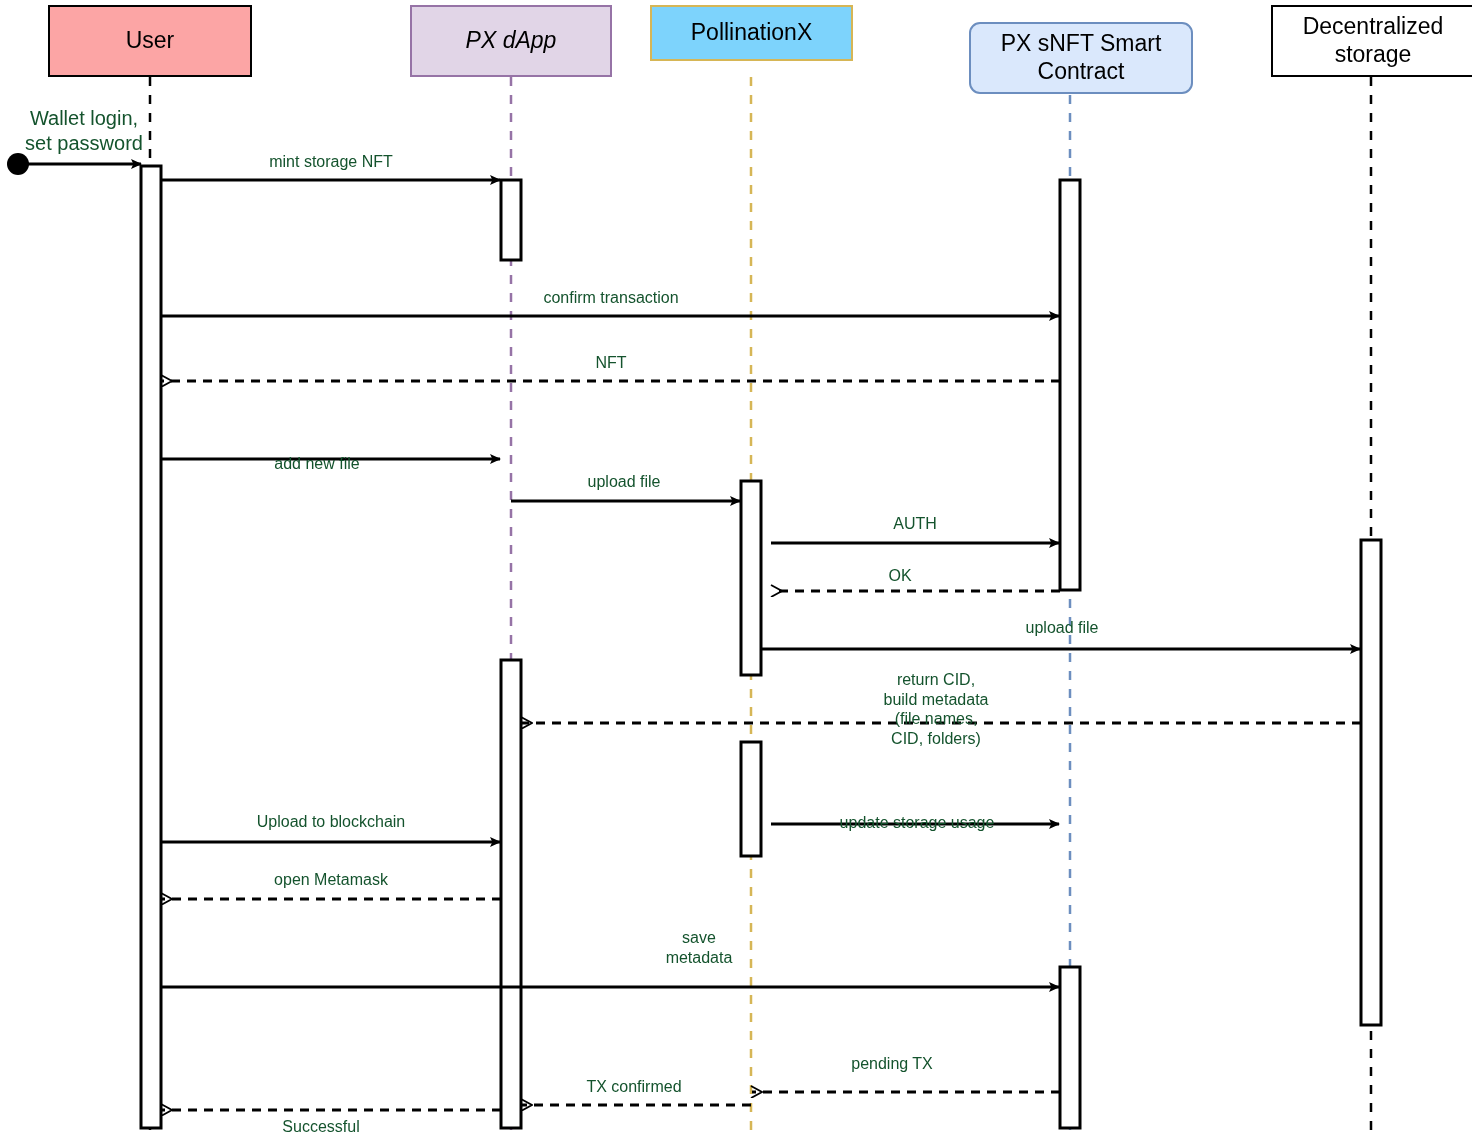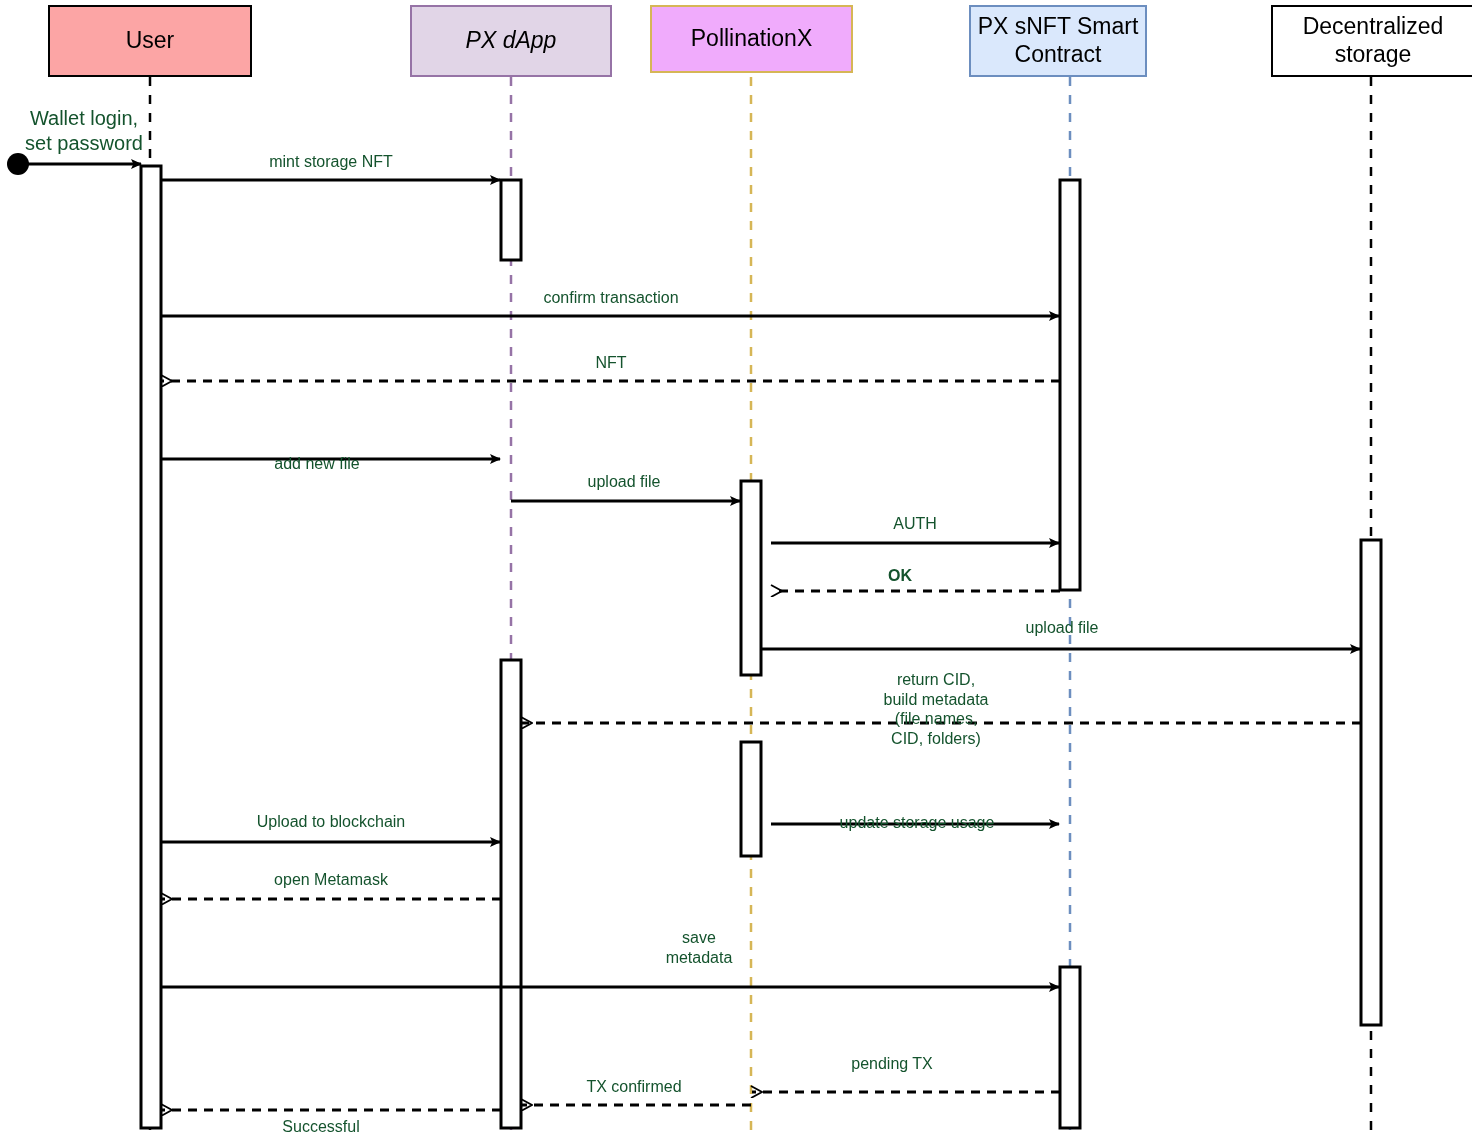--- a/index.html
+++ b/index.html
@@ -108,34 +108,34 @@
         <line x1="501" y1="1110" x2="162" y2="1110" stroke="#000000" stroke-width="3" stroke-dasharray="9 7" marker-end="url(#arrow-open)"></line>
       </g>
     <g id="start-marker">
         <circle cx="18" cy="164" r="11" fill="#000000"></circle>
         <line x1="18" y1="164" x2="141" y2="164" stroke="#000000" stroke-width="3" marker-end="url(#arrow-solid)"></line>
       </g>
   </svg>
   <div id="actor-boxes">
       <div class="actor-box" style="left: 48px; top: 5px; width: 204px; height: 72px; background: #fca5a5; border-color: rgb(0, 0, 0);"><span>User</span></div>
       <div class="actor-box" style="left: 410px; top: 5px; width: 202px; height: 72px; background: rgb(225, 213, 231); border-color: rgb(150, 115, 166); font-style: italic;"><span>PX dApp</span></div>
-      <div class="actor-box" style="left: 650px; top: 5px; width: 203px; height: 68px; background: #f0abfc; border-color: rgb(214, 182, 86);"><span>PollinationX</span></div>
-      <div class="actor-box" style="left: 969px; top: 5px; width: 178px; height: 72px; background: rgb(218, 232, 252); border-color: rgb(108, 142, 191);"><span>PX sNFT Smart
+      <div class="actor-box" style="left: 650px; top: 5px; width: 203px; height: 56px; background: #7dd3fc; border-color: rgb(214, 182, 86);"><span>PollinationX</span></div>
+      <div class="actor-box" style="left: 969px; top: 22px; width: 224px; height: 72px; background: rgb(218, 232, 252); border-color: rgb(108, 142, 191); border-radius: 11px;"><span>PX sNFT Smart
 Contract</span></div>
       <div class="actor-box" style="left: 1271px; top: 5px; width: 204px; height: 72px; background: rgb(255, 255, 255); border-color: rgb(0, 0, 0);"><span>Decentralized
 storage</span></div>
     </div>
   <div id="labels">
       <div class="msg-label" style="left: 331px; top: 152px;">mint storage NFT</div>
       <div class="msg-label" style="left: 611px; top: 288px;">confirm transaction</div>
       <div class="msg-label" style="left: 611px; top: 353px; text-align: center;">NFT</div>
       <div class="msg-label" style="left: 317px; top: 430px; margin-top: 24px;">add new file</div>
       <div class="msg-label" style="left: 624px; top: 472px;">upload file</div>
       <div class="msg-label" style="left: 915px; top: 514px;">AUTH</div>
-      <div class="msg-label" style="left: 900px; top: 566px; font-weight: bold;">OK</div>
+      <div class="msg-label" style="left: 900px; top: 566px;">OK</div>
       <div class="msg-label" style="left: 1062px; top: 618px;">upload file</div>
       <div class="msg-label" style="left: 936px; top: 670px;">return CID,
 build metadata
 (file names,
 CID, folders)</div>
       <div class="msg-label" style="left: 917px; top: 813px;">update storage usage</div>
       <div class="msg-label" style="left: 331px; top: 812px;">Upload to blockchain</div>
       <div class="msg-label" style="left: 331px; top: 870px;">open Metamask</div>
       <div class="msg-label" style="left: 699px; top: 928px;">save
 metadata</div>

